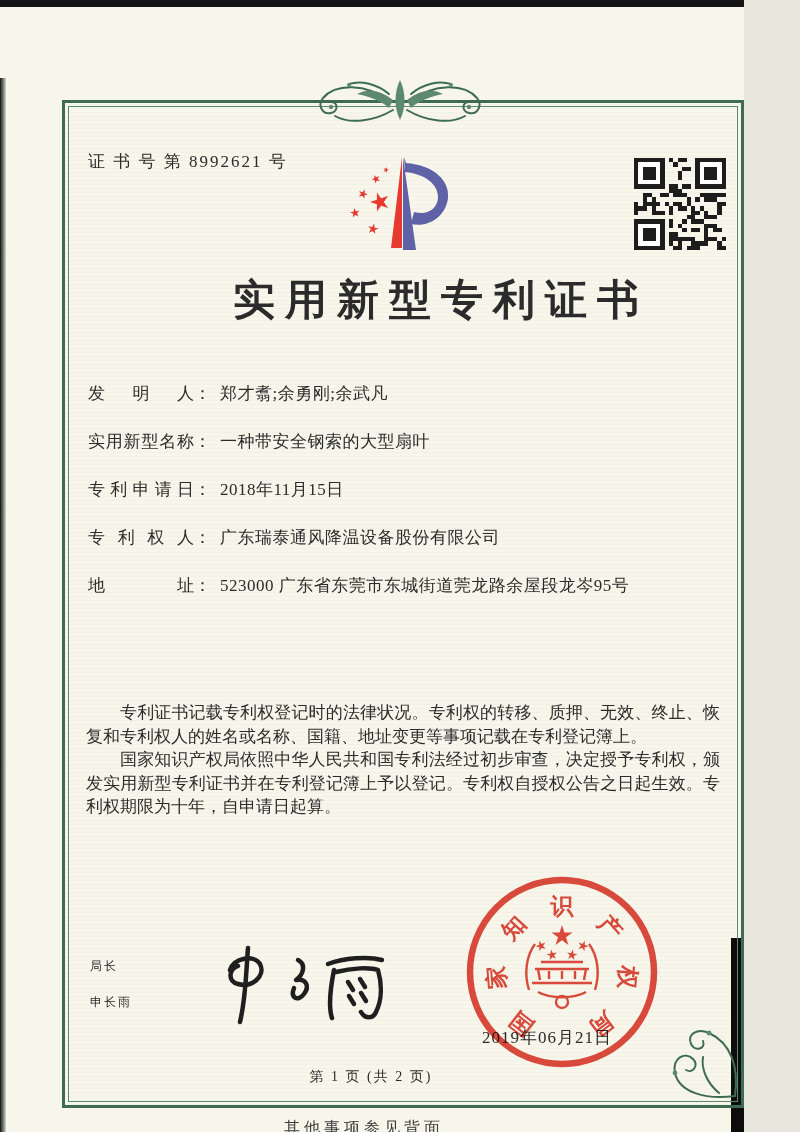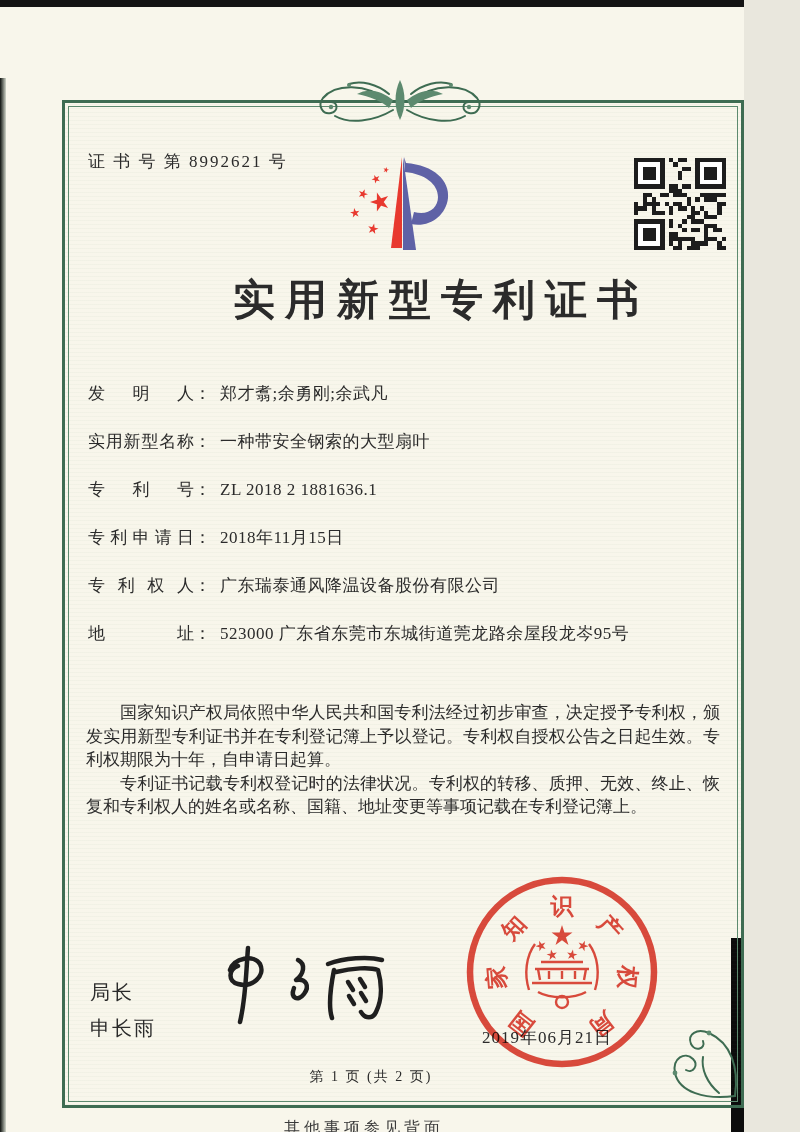--- a/index.html
+++ b/index.html
@@ -34,21 +34,21 @@
   .f-row{height:24px;line-height:24px;margin-bottom:24px;white-space:nowrap;}
   .f-label{display:inline-block;width:106px;text-align:justify;text-align-last:justify;vertical-align:top;}
   .f-colon{display:inline-block;margin-right:9px;}
   .f-value{letter-spacing:.5px;}
   .f-extra{margin-left:84px;}
   
   .paras{position:absolute;left:86px;top:701px;width:634px;font-size:17px;
          line-height:23.5px;text-align:justify;}
   .paras p{margin:0;text-indent:2em;}
   
-  .signer{position:absolute;left:90px;top:948px;font-size:20px;letter-spacing:2px;margin-top:26px;}
+  .signer{position:absolute;left:90px;top:948px;font-size:12px;letter-spacing:2px;}
   .signer span{display:block;line-height:36px;}
   .signature{position:absolute;left:210px;top:942px;}
   .sig{stroke:#1f1f1f;fill:none;stroke-width:4.5;stroke-linecap:round;stroke-linejoin:round;}
   .seal-date{position:absolute;left:482px;top:1026px;font-size:17px;letter-spacing:1px;z-index:1;}
   .seal{position:absolute;left:462px;top:872px;width:200px;height:200px;z-index:2;
         mix-blend-mode:multiply;opacity:.9;}
   .seal-stroke{stroke:var(--seal_red,#dd392c);fill:none;}
   .seal-fill{fill:var(--seal_red,#dd392c);stroke:none;}
   .seal text{font-family:"Liberation Serif",serif;font-weight:bold;font-size:23px;
              fill:var(--seal_red,#dd392c);}
@@ -232,33 +232,32 @@
         <rect x="20" y="20" width="1" height="1"></rect>
       </svg></div>
 
   <div class="title">实用新型专利证书</div>
 
   <div class="fields">
     <div class="f-row"><span class="f-label">发明人</span><span class="f-colon">：</span><span class="f-value">郑才翥;余勇刚;余武凡</span></div>
 
     <div class="f-row"><span class="f-label">实用新型名称</span><span class="f-colon">：</span><span class="f-value">一种带安全钢索的大型扇叶</span></div>
 
-    <div class="f-row"><span class="f-label">专利号</span><span class="f-colon">：</span><span class="f-value">ZL 2018 2 1881636.1</span></div>
 
     <div class="f-row"><span class="f-label">专利申请日</span><span class="f-colon">：</span><span class="f-value">2018年11月15日</span></div>
 
     <div class="f-row"><span class="f-label">专利权人</span><span class="f-colon">：</span><span class="f-value">广东瑞泰通风降温设备股份有限公司</span></div>
 
     <div class="f-row"><span class="f-label">地址</span><span class="f-colon">：</span><span class="f-value">523000 广东省东莞市东城街道莞龙路余屋段龙岑95号</span></div>
 
   </div>
 
   <div class="paras">
+      <p>专利证书记载专利权登记时的法律状况。专利权的转移、质押、无效、终止、恢复和专利权人的姓名或名称、国籍、地址变更等事项记载在专利登记簿上。</p>
       <p>国家知识产权局依照中华人民共和国专利法经过初步审查，决定授予专利权，颁发实用新型专利证书并在专利登记簿上予以登记。专利权自授权公告之日起生效。专利权期限为十年，自申请日起算。</p>
-      <p>专利证书记载专利权登记时的法律状况。专利权的转移、质押、无效、终止、恢复和专利权人的姓名或名称、国籍、地址变更等事项记载在专利登记簿上。</p>
     </div>
 
   <div class="signer">
     <span>局长</span>
     <span>申长雨</span>
   </div>
 
   <svg class="signature" width="190" height="85" viewBox="0 0 190 85">
     <path class="sig" d="M20 28 C24 16 44 12 50 22 C56 34 42 46 28 42 C18 39 18 28 28 24"></path>
     <path class="sig" d="M38 6 C36 30 36 55 30 80"></path>

